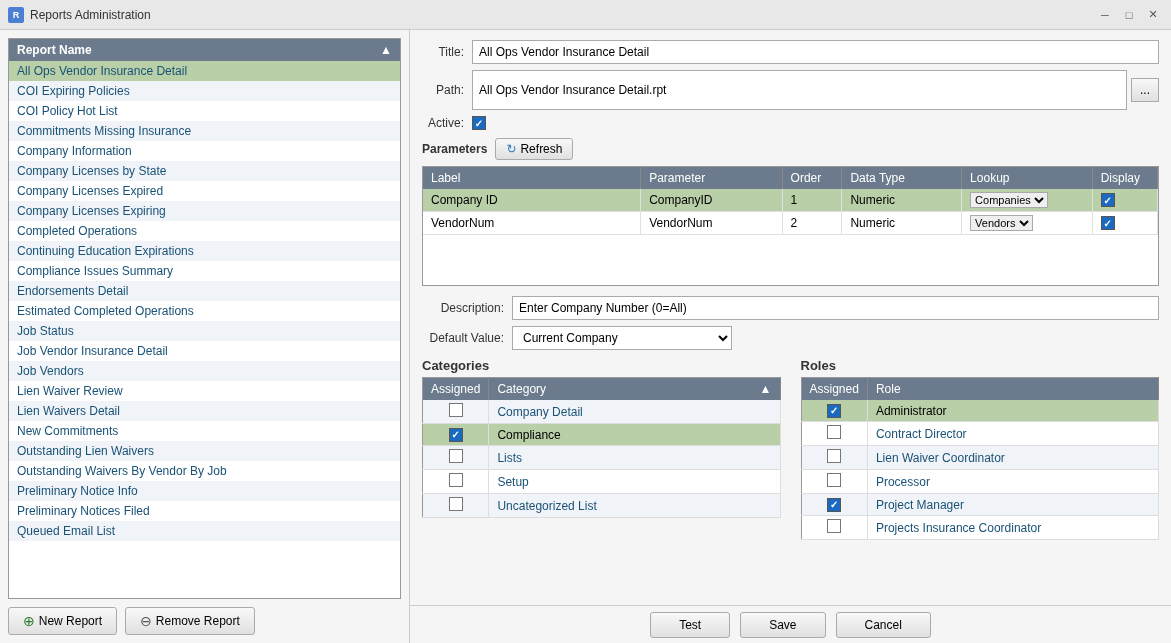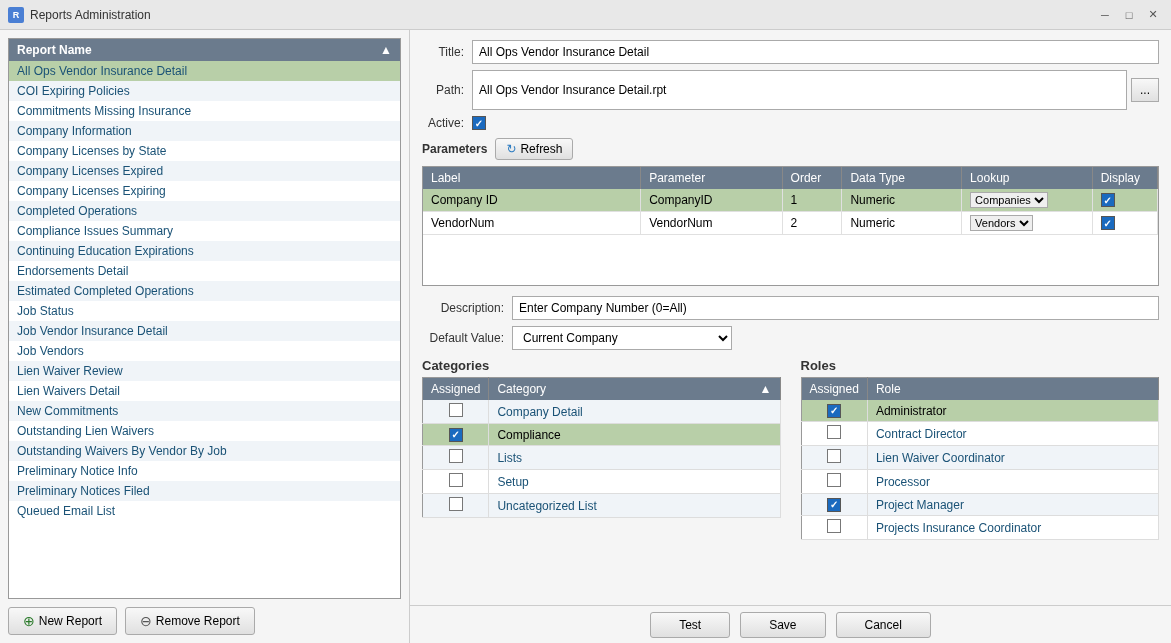--- a/index.html
+++ b/index.html
@@ -261,28 +261,29 @@
   <div class="left-panel">
     <div class="report-list-container">
       <div class="report-list-header">
         <span>Report Name</span>
         <span>▲</span>
       </div>
       <div id="report-list">
 
       <div class="report-list-item selected">All Ops Vendor Insurance Detail</div>
           <div class="report-list-item">COI Expiring Policies</div>
+          <div class="report-list-item">COI Policy Hot List</div>
           <div class="report-list-item">Commitments Missing Insurance</div>
           <div class="report-list-item">Company Information</div>
           <div class="report-list-item">Company Licenses by State</div>
           <div class="report-list-item">Company Licenses Expired</div>
           <div class="report-list-item">Company Licenses Expiring</div>
           <div class="report-list-item">Completed Operations</div>
+          <div class="report-list-item">Continuing Education Expirations</div>
           <div class="report-list-item">Compliance Issues Summary</div>
-          <div class="report-list-item">Continuing Education Expirations</div>
           <div class="report-list-item">Endorsements Detail</div>
           <div class="report-list-item">Estimated Completed Operations</div>
           <div class="report-list-item">Job Status</div>
           <div class="report-list-item">Job Vendor Insurance Detail</div>
           <div class="report-list-item">Job Vendors</div>
           <div class="report-list-item">Lien Waiver Review</div>
           <div class="report-list-item">Lien Waivers Detail</div>
           <div class="report-list-item">New Commitments</div>
           <div class="report-list-item">Outstanding Lien Waivers</div>
           <div class="report-list-item">Outstanding Waivers By Vendor By Job</div>

